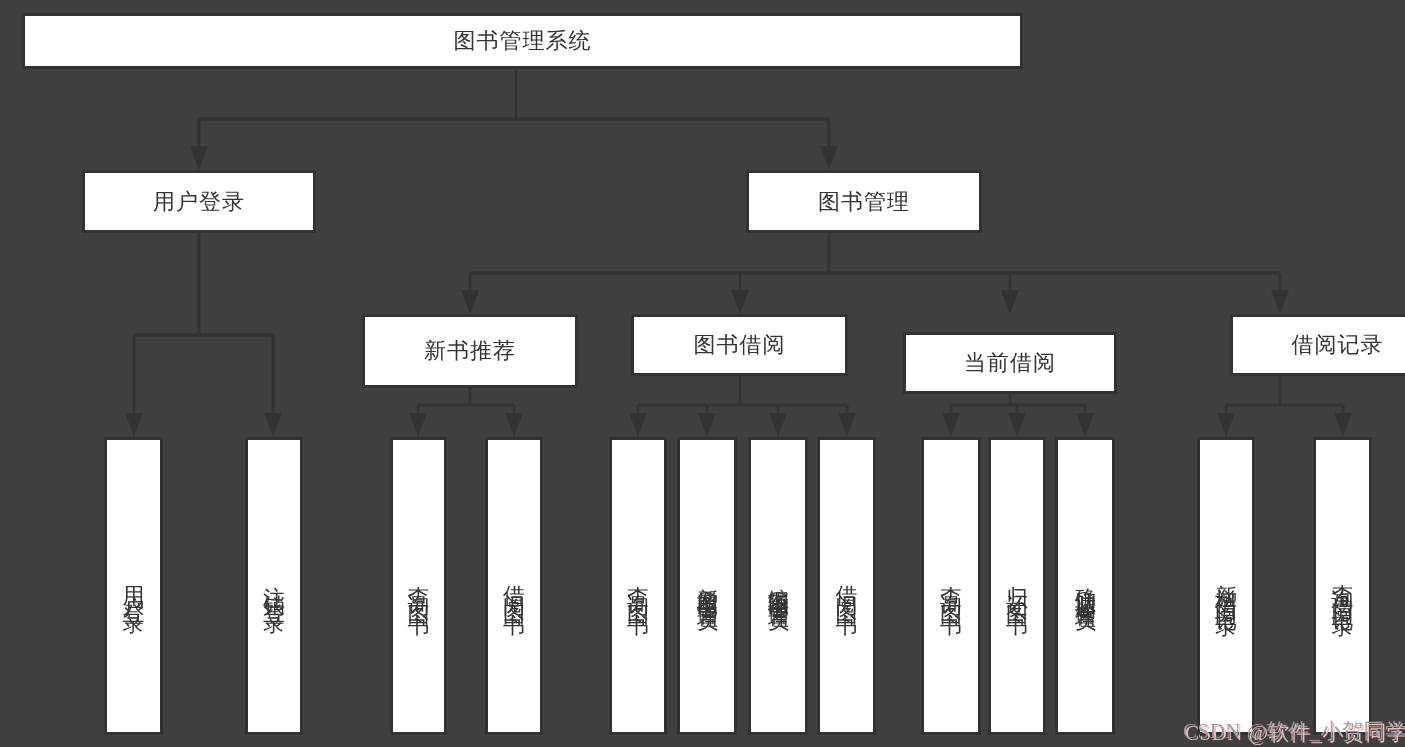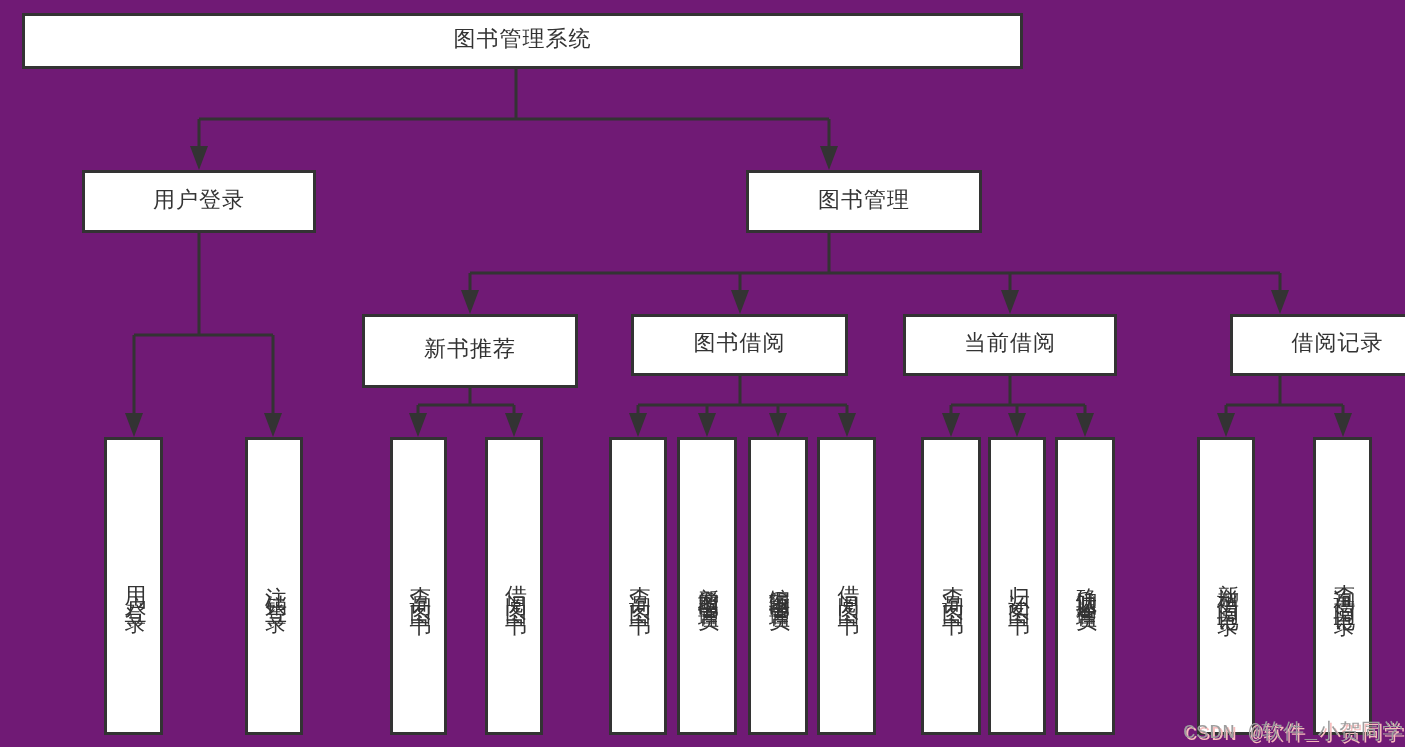--- a/index.html
+++ b/index.html
@@ -1,18 +1,18 @@
 <!DOCTYPE html>
 <html><head>
 <meta charset="utf-8">
 <style>
   html,body { margin:0; padding:0; background:#ffffff; }
   .canvas {
-    position:relative; width:1405px; height:747px; background:#701a75;
-    font-family:Liberation Mono, monospace; overflow:hidden;
+    position:relative; width:1405px; height:747px; background:#404040;
+    font-family:Liberation Serif, serif; overflow:hidden;
   }
   .connectors { position:absolute; left:0; top:0; width:1405px; height:747px; }
   .box {
     position:absolute; box-sizing:border-box;
     border:3px solid #333333; background:#ffffff; color:#333333;
     display:flex; align-items:center; justify-content:center;
     text-align:center; line-height:1;
   }
   .hbox { font-size:22px; letter-spacing:1px; }
   .vbox {
@@ -72,21 +72,21 @@
     </g>
   </svg>
 
   <div class="box hbox" style="left:22px; top:13px; width:1001px; height:56px;">图书管理系统</div>
 
   <div class="box hbox" style="left:82px; top:170px; width:234px; height:63px;">用户登录</div>
   <div class="box hbox" style="left:746px; top:170px; width:236px; height:63px;">图书管理</div>
 
   <div class="box hbox" style="left:362px; top:314px; width:216px; height:74px;">新书推荐</div>
   <div class="box hbox" style="left:631px; top:314px; width:217px; height:62px;">图书借阅</div>
-  <div class="box hbox" style="left:903px; top:314px; width:214px; height:62px;">当前借阅</div>
+  <div class="box hbox" style="left:903px; top:332px; width:214px; height:62px;">当前借阅</div>
   <div class="box hbox" style="left:1230px; top:314px; width:215px; height:62px;">借阅记录</div>
 
   <div class="box vbox" style="left:104px; top:437px; width:59px; height:298px;">用户登录</div>
   <div class="box vbox" style="left:245px; top:437px; width:58px; height:298px;">注销登录</div>
 
   <div class="box vbox" style="left:390px; top:437px; width:57px; height:298px;">查询图书</div>
   <div class="box vbox" style="left:485px; top:437px; width:58px; height:298px;">借阅图书</div>
 
   <div class="box vbox" style="left:609px; top:437px; width:58px; height:298px;">查询图书</div>
   <div class="box vbox tight" style="left:677px; top:437px; width:60px; height:298px;">新增图书（管理员）</div>

